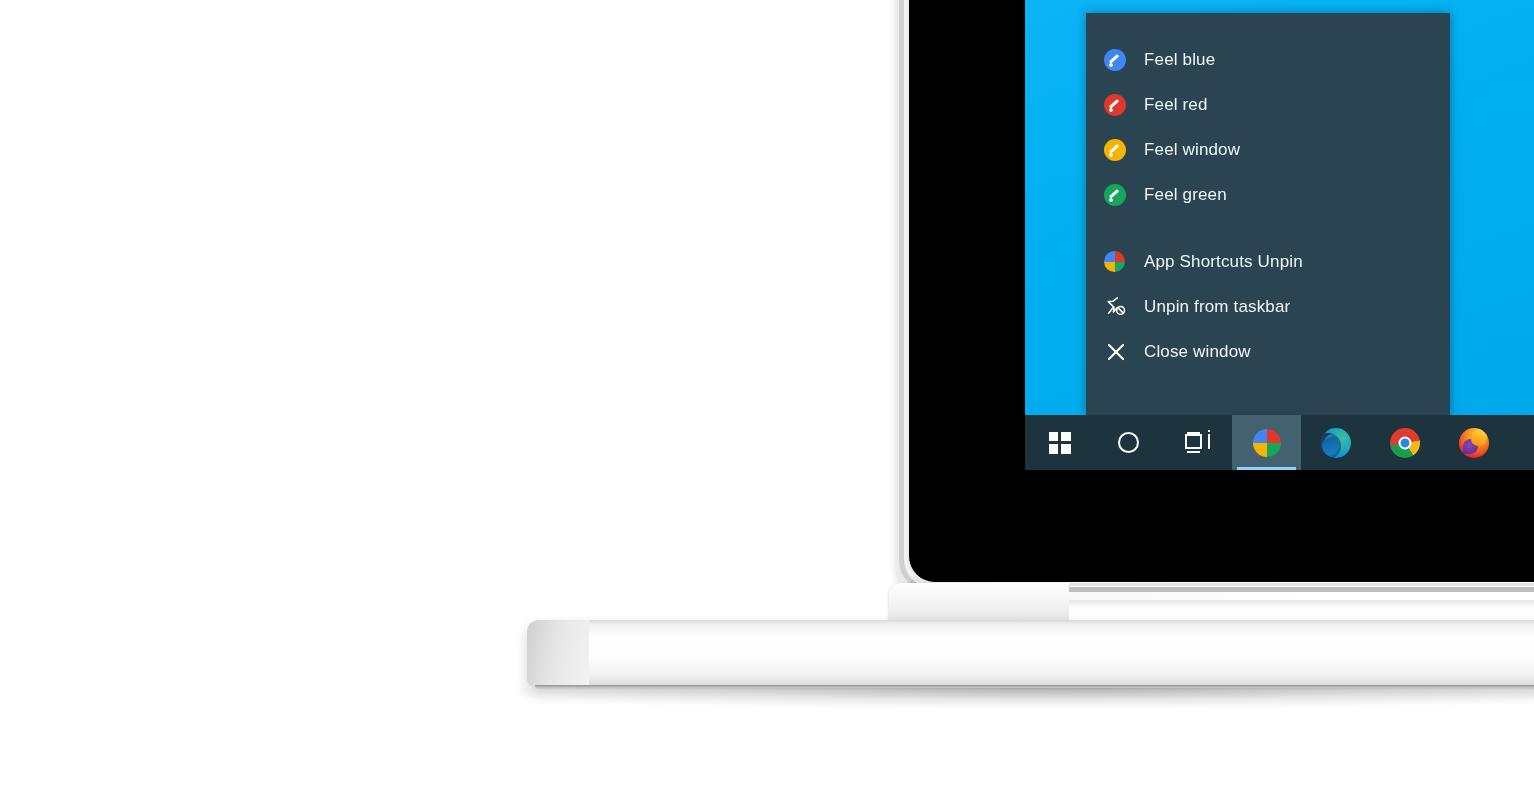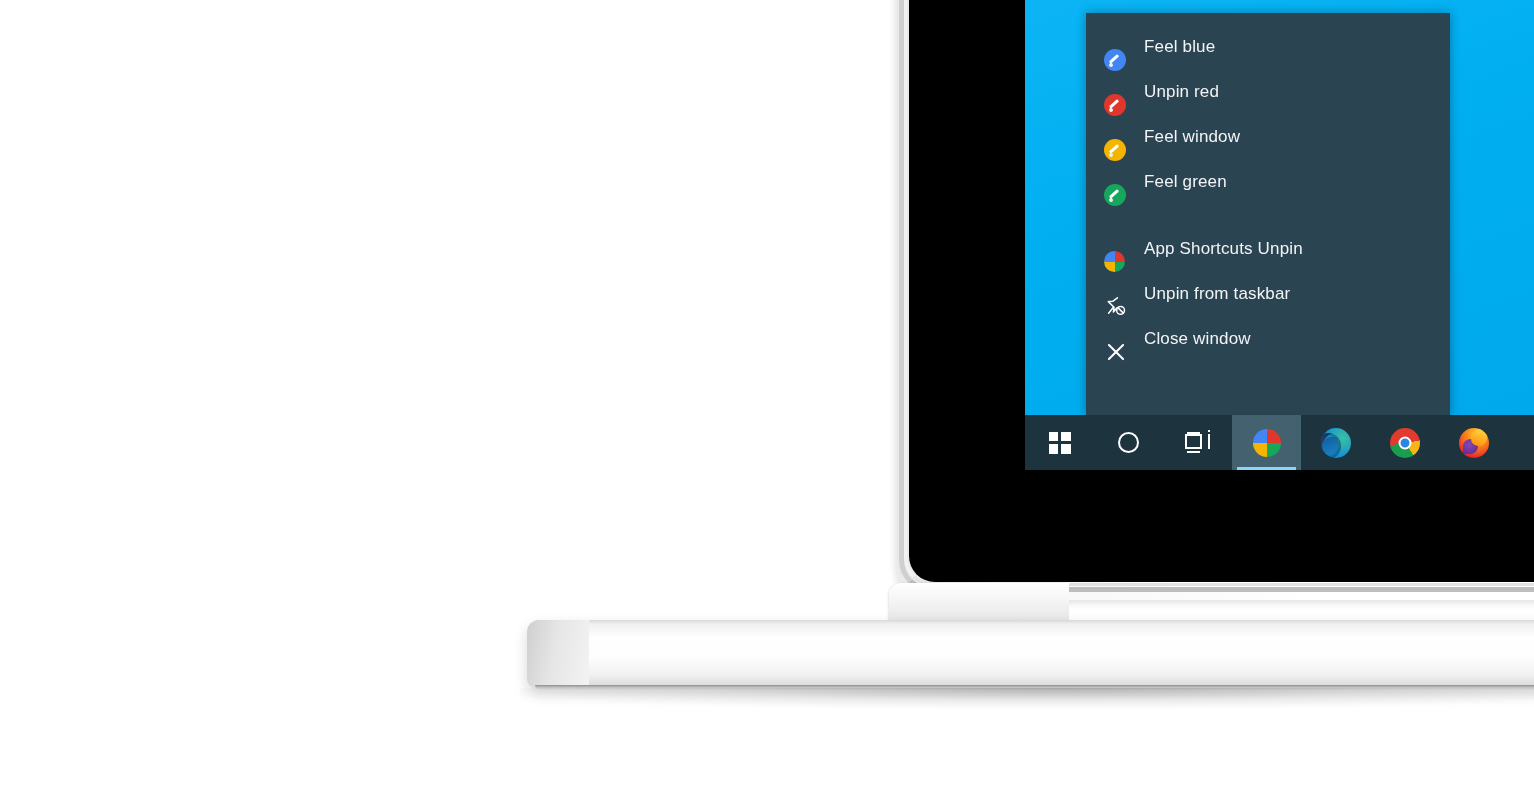--- a/index.html
+++ b/index.html
@@ -328,20 +328,21 @@
   #jumplist-header {
     color: #b6c2c8;
     font-size: 15px;
     padding-left: 18px;
     margin-bottom: 12px;
     letter-spacing: .1px;
   }
   .jl-item {
     height: 45px;
     display: flex;
+    align-items: center;
     padding-left: 18px;
     color: #f2f4f5;
     font-size: 17px;
     letter-spacing: .15px;
   }
   .jl-icon-slot {
     width: 40px;
     min-width: 40px;
     display: flex;
     align-items: center;
@@ -439,21 +440,21 @@
         <span class="jl-label">Feel blue</span>
       </div>
 
       <div class="jl-item">
         <span class="jl-icon-slot">
           <span class="brush-icon" style="background:#e0372c;">
             <span class="bi-stroke"></span>
               <span class="bi-tip"></span>
           </span>
         </span>
-        <span class="jl-label">Unpin red</span>
+        <span class="jl-label">Feel red</span>
       </div>
 
       <div class="jl-item">
         <span class="jl-icon-slot">
           <span class="brush-icon" style="background:#f5b400;">
             <span class="bi-stroke"></span>
               <span class="bi-tip"></span>
           </span>
         </span>
         <span class="jl-label">Feel window</span>

